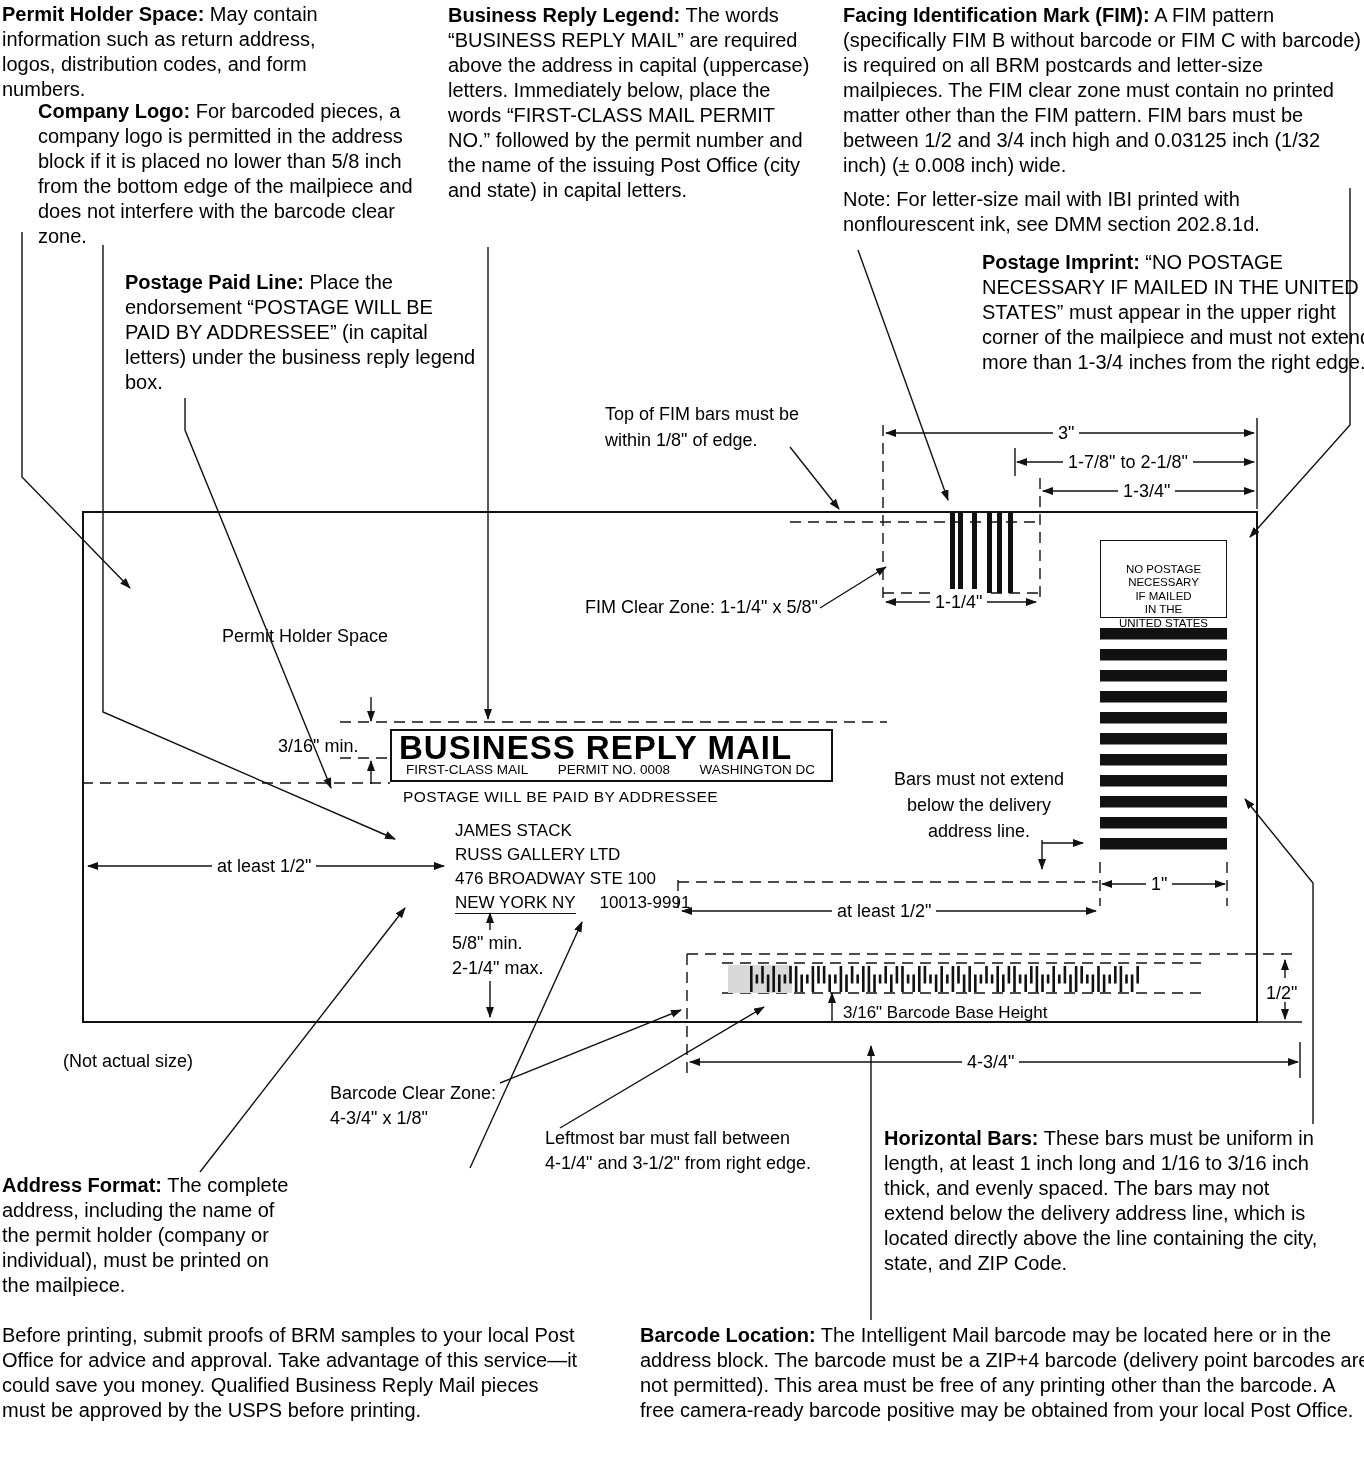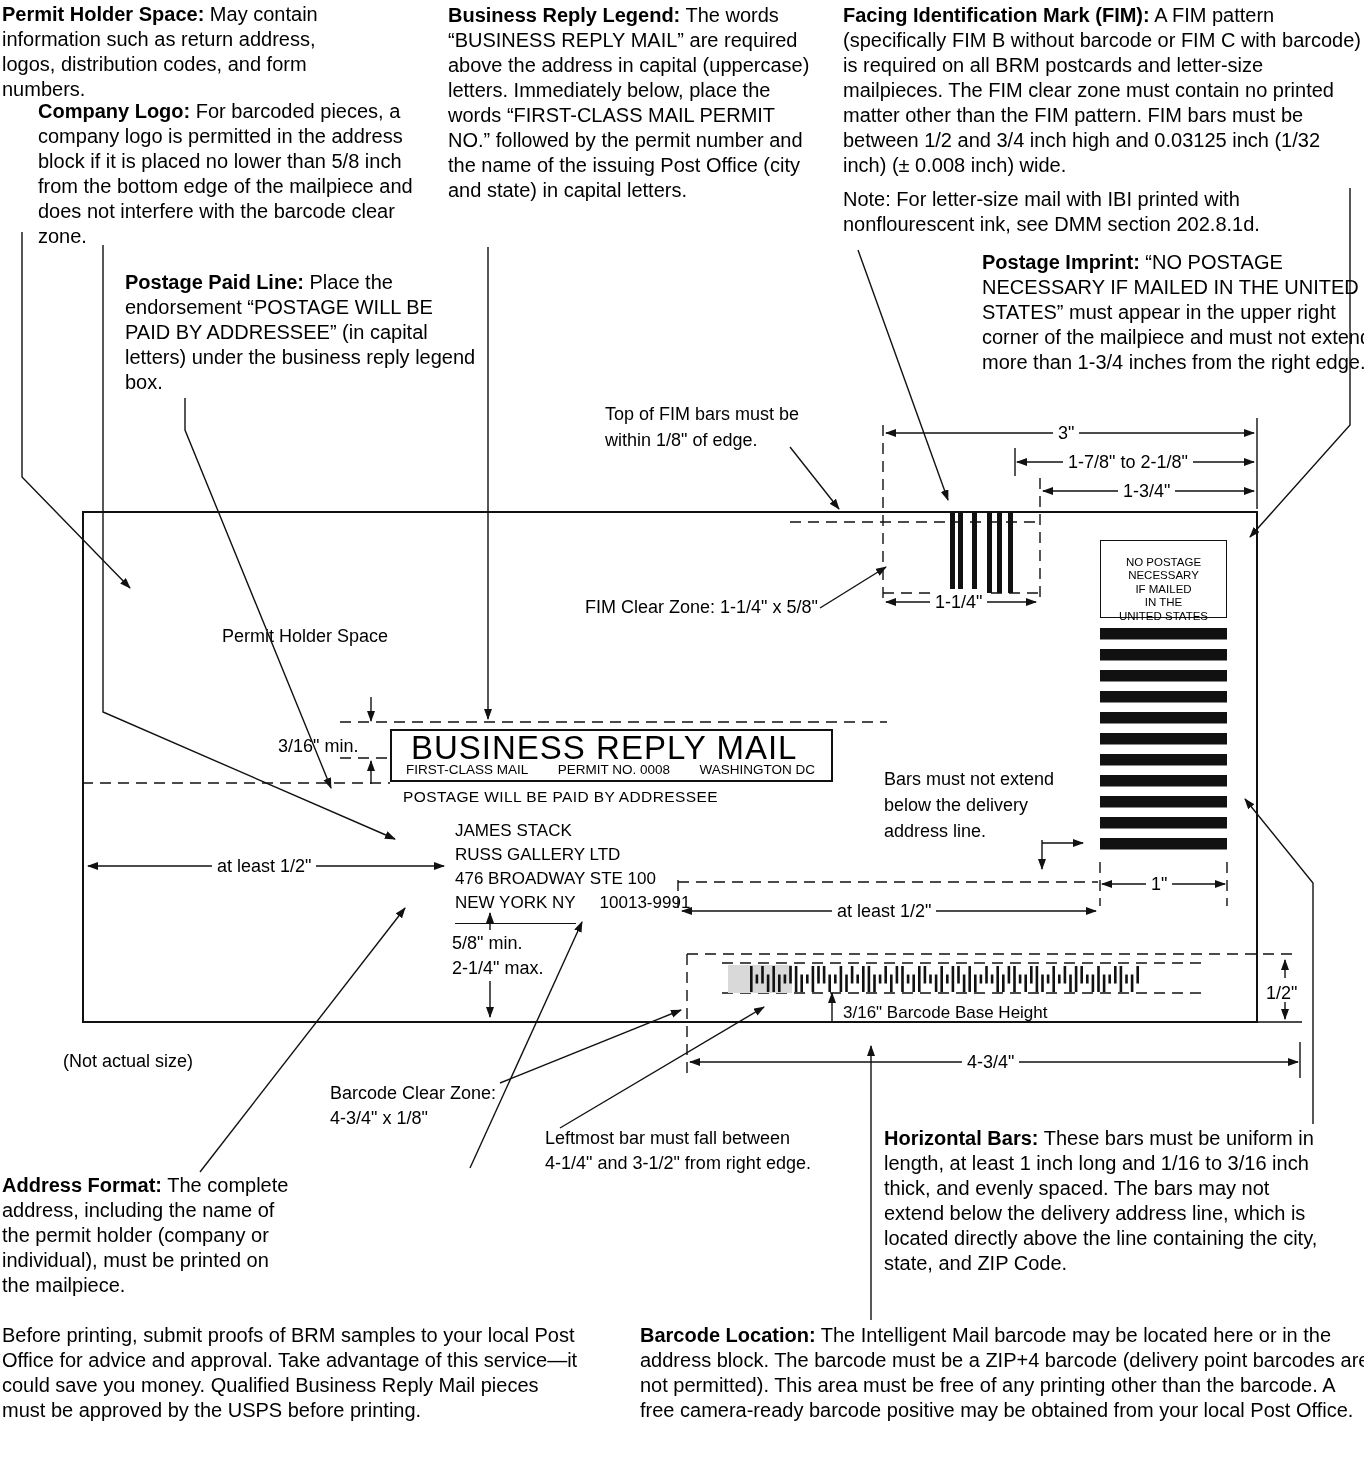--- a/index.html
+++ b/index.html
@@ -10,33 +10,33 @@
   .note2{margin-top:9px}
   .lbl{position:absolute;font-size:18px;line-height:26px;white-space:nowrap}
   .lbl.bg{background:#fff;padding:0 5px}
   .pre{white-space:pre-line}
   .wrap{white-space:normal}
   svg.overlay{position:absolute;left:0;top:0;pointer-events:none}
   #envelope{position:absolute;left:82px;top:511px;width:1176px;height:512px;
             border:2px solid #111;box-sizing:border-box}
   #brm-box{position:absolute;left:390px;top:729px;width:443px;height:53px;
            border:2px solid #111;box-sizing:border-box}
-  #brm-title{font-size:33px;font-weight:normal;letter-spacing:1px;line-height:33px;
-             padding-left:19px;margin-top:0px;white-space:nowrap}
+  #brm-title{font-size:33px;font-weight:bold;letter-spacing:1px;line-height:33px;
+             padding-left:7px;margin-top:0px;white-space:nowrap}
   #brm-sub{display:flex;justify-content:space-between;padding:0 16px 0 14px;
            font-size:13.5px;margin-top:-2px;white-space:nowrap}
   #postage-line{position:absolute;left:403px;top:788px;font-size:15.5px;letter-spacing:.4px}
   #address{position:absolute;left:455px;top:819px;font-size:17px;line-height:24px;white-space:nowrap}
-  #address .city{border-bottom:1.6px solid #111;padding-bottom:11px}
+  #address .city{border-bottom:1.6px solid #111;padding-bottom:1px}
   #address .zip{margin-left:24px}
   #no-postage{position:absolute;left:1100px;top:540px;width:127px;height:78px;
               border:1.5px solid #111;box-sizing:border-box;text-align:center;
-              font-size:11.5px;line-height:13.4px;padding-top:15px}
+              font-size:11.5px;line-height:13.4px;padding-top:22px}
   #no-postage span{display:block}
-  .ra{text-align:left}
+  .ra{text-align:center}
 </style>
 </head>
 <body>
 
 <div id="canvas">
 
   <div class="para" style="left:2px;top:2px;width:372px">
     <b>Permit Holder Space:</b>
     <span>May contain information such as return address, logos, distribution codes, and form numbers.</span>
   </div>

